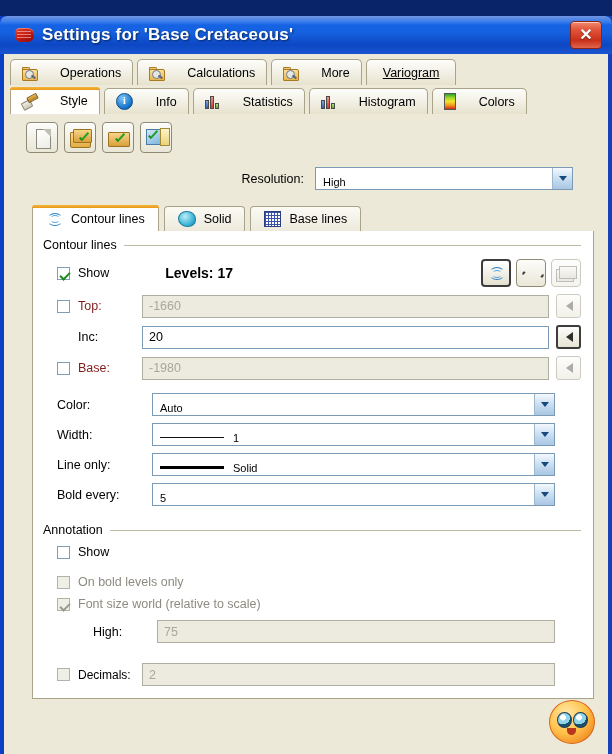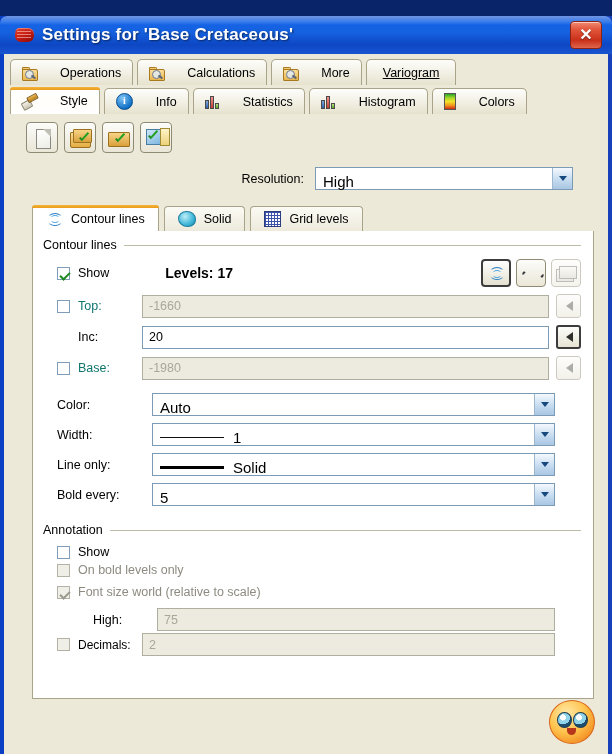--- a/index.html
+++ b/index.html
@@ -179,21 +179,21 @@
   .appl2{position:absolute;left:19px;top:5px;width:8px;height:16px;
     background:linear-gradient(180deg,#FFF3C8,#EBD27A);border:1px solid #A08B33;}
   
   .res-row{display:flex;align-items:center;margin-top:14px;padding-left:22px;}
   .res-label{width:278px;text-align:right;padding-right:11px;font-size:12.5px;}
   .combo{
     height:23px;box-sizing:border-box;
     background:#fff;border:1px solid #7B9AB5;
     display:flex;align-items:center;position:relative;cursor:pointer;
   }
-  .combo .val{padding-left:7px;font-size:15px;flex:1 1 auto;white-space:nowrap;display:flex;align-items:center;gap:9px;margin-top:6px;}
+  .combo .val{padding-left:7px;font-size:11px;flex:1 1 auto;white-space:nowrap;display:flex;align-items:center;gap:9px;margin-top:6px;}
   .combo .arrow{
     width:19px;height:100%;flex:0 0 auto;
     background:linear-gradient(180deg,#F5F9FE,#C6DCF0 55%,#A9C6E3);
     border-left:1px solid #9DB7CE;
     display:flex;align-items:center;justify-content:center;
   }
   .combo .arrow:after{
     content:"";border:4px solid transparent;border-top:5px solid #17487E;margin-top:3px;
   }
   
@@ -269,21 +269,21 @@
     clip-path:polygon(0 0,50% 0,50% 100%,100% 100%,100% 50%,0 50%);
   }
   .stk{width:20px;height:16px;position:relative;}
   .stk i{position:absolute;display:block;border:1px solid #6E6E66;background:linear-gradient(180deg,#F4F3EC,#CFCDBF);}
   .stk i:nth-child(1){left:0;top:4px;width:16px;height:11px;}
   .stk i:nth-child(2){left:3px;top:1px;width:16px;height:11px;}
   
   .frow{display:flex;align-items:center;margin-top:7px;}
   .frow .cb{margin-left:14px;}
   .frow .fl{width:64px;font-size:12.5px;margin-left:8px;}
-  .frow .fl.dis{color:#0f766e;}
+  .frow .fl.dis{color:#7f1d1d;}
   .frow .fl.nocb{margin-left:35px;}
   .txtf{
     flex:1 1 auto;height:23px;box-sizing:border-box;border:1px solid #7B9AB5;background:#fff;
     display:flex;align-items:center;padding-left:6px;font-size:12.5px;
   }
   .txtf.dis{background:#EDEBE0;border-color:#B0AE9F;color:#A9A79A;}
   .spin{
     width:25px;height:24px;box-sizing:border-box;margin-left:7px;flex:0 0 auto;
     border:1px solid #9C9884;border-radius:3px;
     background:linear-gradient(180deg,#FCFCFA,#E7E4D4);
@@ -295,21 +295,21 @@
   .spin.sel:after{border-right-color:#2E2E2A;}
   
   .crow{display:flex;align-items:center;margin-top:7px;}
   .crow .cl{width:95px;font-size:12.5px;margin-left:14px;}
   .crow .combo{flex:1 1 auto;margin-right:26px;}
   .line-s{display:inline-block;width:64px;height:0;border-top:1.4px solid #111;}
   .line-b{display:inline-block;width:64px;height:0;border-top:3px solid #000;}
   .ann{margin-top:17px;}
   .fontrow{display:flex;align-items:center;margin-top:9px;}
   .fontrow .fl{width:64px;font-size:12.5px;margin-left:50px;}
-  .decrow{display:flex;align-items:center;margin-top:2px;}
+  .decrow{display:flex;align-items:center;margin-top:20px;}
   
   .sun{
     position:absolute;right:4px;bottom:16px;width:72px;height:66px;pointer-events:none;z-index:20;
   }
   .sun .ray{position:absolute;left:50%;top:50%;width:0;height:0;
     border-left:7px solid transparent;border-right:7px solid transparent;
     border-bottom:17px solid #D73C1E;transform-origin:50% 100%;}
   .sun .core{
     position:absolute;left:13px;top:12px;width:44px;height:42px;border-radius:50%;
     background:radial-gradient(circle at 38% 30%,#FFE9A8,#FFC24A 48%,#F08A22 82%,#D9661A);
@@ -442,21 +442,21 @@
             <i></i>
           </span>
         <span>Contour lines</span>
       </div>
       <div class="itab">
         <span class="ic-solid"></span>
         <span>Solid</span>
       </div>
       <div class="itab">
         <span class="ic-grid"></span>
-        <span>Grid levels</span>
+        <span>Base lines</span>
       </div>
     </div>
 
     <div class="panel">
 
       <div class="grp-title">
         <span>Contour lines</span>
         <span class="rule"></span>
       </div>
 
@@ -544,21 +544,21 @@
       <div class="grp-title ann">
         <span>Annotation</span>
         <span class="rule"></span>
       </div>
 
       <div class="row" style="margin-top:8px;">
         <span class="cb" style="margin-left:14px;"></span>
         <span class="lbl">Show</span>
       </div>
 
-      <div class="row sub" style="margin-top:4px;align-items:flex-end;">
+      <div class="row sub" style="margin-top:16px;align-items:flex-end;">
         <span class="cb dis" style="margin-left:14px;"></span>
         <span class="lbl dis">On bold levels only</span>
       </div>
 
       <div class="row sub2" style="margin-top:8px;">
         <span class="cb dis checked" style="margin-left:14px;"></span>
         <span class="lbl dis">Font size world (relative to scale)</span>
       </div>
 
       <div class="fontrow">

